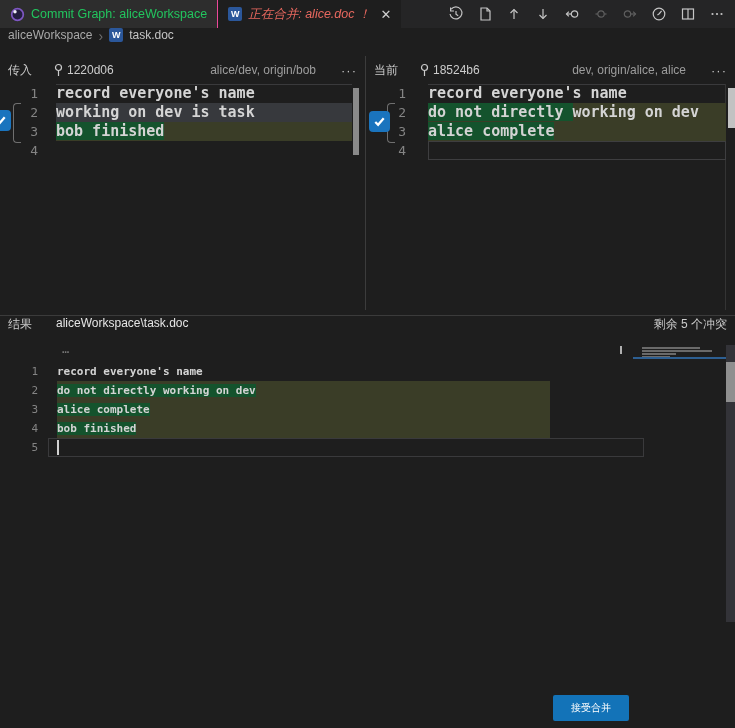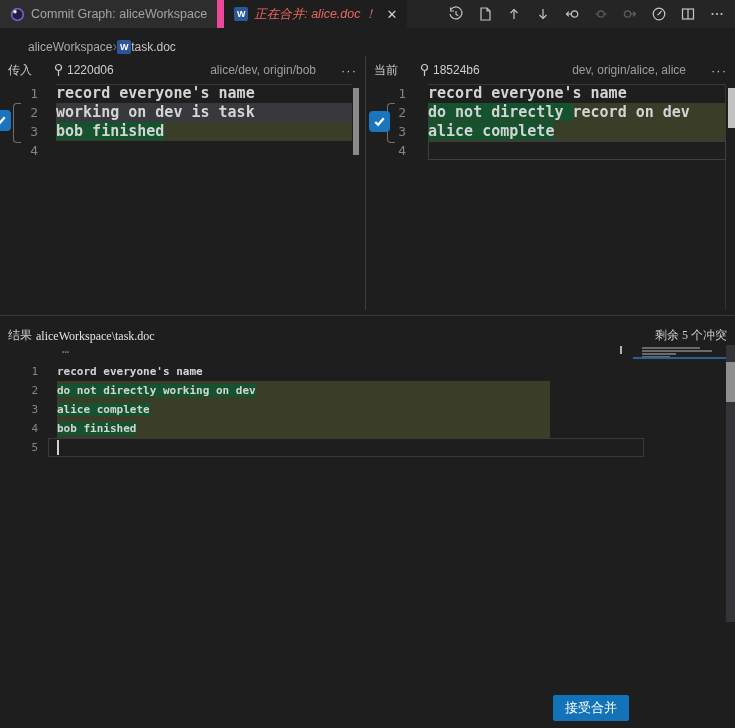--- a/index.html
+++ b/index.html
@@ -1,35 +1,35 @@
 <!DOCTYPE html>
 <html><head>
 <meta charset="utf-8">
 <style>
   html,body{margin:0;padding:0;background:#111;}
   .window{position:relative;width:735px;height:728px;background:#1e1e1e;overflow:hidden;
           font-family:"Liberation Sans",sans-serif;color:#cccccc;-webkit-font-smoothing:antialiased;}
   
   .tabbar{position:absolute;top:0;left:0;right:0;height:28px;background:#252526;display:flex;align-items:stretch;}
   .tab{display:flex;align-items:center;gap:6px;padding:0 10px;font-size:12.5px;cursor:pointer;}
-  .tab.inactive{background:#2d2d2d;color:#a3a3a3;border-right:7px solid #ec4899;}
+  .tab.inactive{background:#2d2d2d;color:#22c55e;border-right:1px solid #ec4899;}
   .tab.active{background:#1e1e1e;}
   .tab.active .tab-label{color:#e8685f;font-style:italic;}
   .tab-close{color:#cfcfcf;font-size:13px;margin-left:4px;}
   .gitgraph-ico,.word-ico{flex:0 0 auto;display:grid;place-items:center;}
   .word-ico{width:14px;height:14px;background:#2b579a;border-radius:2px;color:#fff;
             font-size:9px;font-weight:bold;line-height:1;}
   .toolbar{margin-left:auto;display:flex;align-items:center;gap:13px;padding-right:10px;}
   .tb-ico{width:16px;height:16px;display:grid;place-items:center;cursor:pointer;}
   .tb-ico svg{stroke:#c5c5c5;fill:none;stroke-width:1.2;}
   .tb-ico.disabled svg{stroke:#5f5f5f;}
   .tb-ico.dots svg{fill:#c5c5c5;stroke:none;}
   
-  .breadcrumbs{position:absolute;top:28px;left:0;right:0;height:26px;display:flex;align-items:flex-end;
-               padding-left:28px;font-size:12px;color:#a9a9a9;background:#1e1e1e;}
+  .breadcrumbs{position:absolute;top:28px;left:0;right:0;height:26px;display:flex;align-items:flex-start;
+               gap:6px;padding-left:8px;font-size:12px;color:#a9a9a9;background:#1e1e1e;}
   .crumb-file{color:#c5c5c5;}
   .crumb-sep{color:#6f6f6f;font-size:14px;}
   
   .merge-top{position:absolute;top:56px;left:0;right:0;height:254px;}
   .pane{position:absolute;top:0;bottom:0;overflow:hidden;}
   .pane.p-incoming{left:0;width:365px;}
   .pane.p-current{left:366px;width:369px;}
   .pane-header{height:28px;display:flex;align-items:center;gap:21px;padding:0 8px;font-size:12px;color:#cccccc;}
   .pane-title{flex:0 0 auto;}
   .commit-id{display:flex;align-items:center;gap:3px;color:#cccccc;}
@@ -68,42 +68,42 @@
   .p-current .mbracket{left:21px;}
   
   .vthumb{position:absolute;cursor:pointer;}
   .p-incoming .vthumb{right:6px;width:6px;top:4px;height:67px;background:#8a8a8a;}
   .p-current .vthumb{right:0;width:7px;top:4px;height:40px;background:#c2c2c2;}
   .p-current .lane-border{position:absolute;right:9px;top:0;bottom:0;width:1px;background:#343434;}
   .vsash{position:absolute;left:365px;top:0;bottom:0;width:1px;background:#3c3c3c;cursor:col-resize;}
   .hsash{position:absolute;top:315px;left:0;right:0;height:1px;background:#3b3b3b;cursor:row-resize;}
   
   .result-area{position:absolute;top:316px;left:0;right:0;bottom:0;}
-  .result-header{height:28px;display:flex;align-items:flex-end;gap:4px;padding:0 8px;font-size:12px;font-family:Liberation Serif, serif;}
+  .result-header{height:28px;display:flex;align-items:flex-start;gap:24px;padding:0 8px;font-size:12px;}
   .result-path{color:#e5e5e5;}
   .conflicts{margin-left:auto;color:#cccccc;}
   .p-result{position:absolute;top:29px;left:0;right:0;bottom:0;overflow:hidden;
             font-family:"DejaVu Sans Mono","Liberation Mono",monospace;font-size:11px;line-height:19px;color:#d4d4d4;}
   .fold-row{height:17px;position:relative;}
   .fold-dots{position:absolute;left:62px;top:-2px;color:#7a7a7a;font-size:12px;letter-spacing:2px;}
   .p-result .num{width:38px;font-size:11px;}
   .p-result .code{left:57px;}
   .p-result .fill{left:57px;width:493px;}
   .p-result .line.cursorline::before{left:48px;width:594px;border:1px solid #3a3a3c;}
   .p-result .line.cursorline::after{content:'';position:absolute;left:57px;top:2px;width:1.5px;height:15px;background:#d0d0d0;}
   
   .minimap{position:absolute;top:1px;right:10px;width:85px;height:16px;}
   .mini-row{position:absolute;left:2px;height:2px;background:#6a6a6a;}
   .mini-viewline{position:absolute;top:12px;right:7px;width:95px;height:2px;background:#2d5f92;}
   .mini-caret{position:absolute;top:0;right:103px;width:2px;height:8px;background:#b0b0b0;}
   .rs-track{position:absolute;right:0;top:0;width:9px;height:277px;background:#333338;}
   .rs-thumb{position:absolute;right:0;top:17px;width:9px;height:40px;background:#8f8f8f;cursor:pointer;}
   
   .accept-btn{position:absolute;left:553px;top:695px;width:76px;height:26px;background:#1373b8;color:#ffffff;
-              border:none;border-radius:2px;font-size:13px;font-family:"Liberation Sans",sans-serif;
+              border:none;border-radius:2px;font-size:10px;font-family:"Liberation Sans",sans-serif;
               display:grid;place-items:center;cursor:pointer;}
 </style>
 </head>
 <body>
 
 <div class="window">
 
   <div class="tabbar">
     <div class="tab inactive">
       <span class="gitgraph-ico">
@@ -243,21 +243,21 @@
           <span>18524b6</span>
         </span>
         <span class="branches">dev, origin/alice, alice</span>
         <span class="menu-dots">···</span>
       </div>
       <div class="editor">
         <div class="editor-topline"></div>
         <div class="lane-border"></div>
         <div id="lines-current">
             <div class="line "><span class="num">1</span><span class="code"><span>record everyone's name</span></span></div>
-            <div class="line olive"><span class="num">2</span><span class="fill"></span><span class="code"><span class="strong">do not directly </span><span>record on dev</span></span></div>
+            <div class="line olive"><span class="num">2</span><span class="fill"></span><span class="code"><span class="strong">do not directly </span><span>working on dev</span></span></div>
             <div class="line olive"><span class="num">3</span><span class="fill"></span><span class="code"><span class="strong">alice complete</span></span></div>
             <div class="line cursorline"><span class="num">4</span><span class="code"></span></div>
           </div>
         <div class="mbracket"></div>
         <div class="mcheckbox">
           <svg width="15" height="15" viewBox="0 0 16 16">
               <path d="M3.5 8.5l3 3 6-7"></path>
             </svg>
         </div>
         <div class="vthumb"></div>

